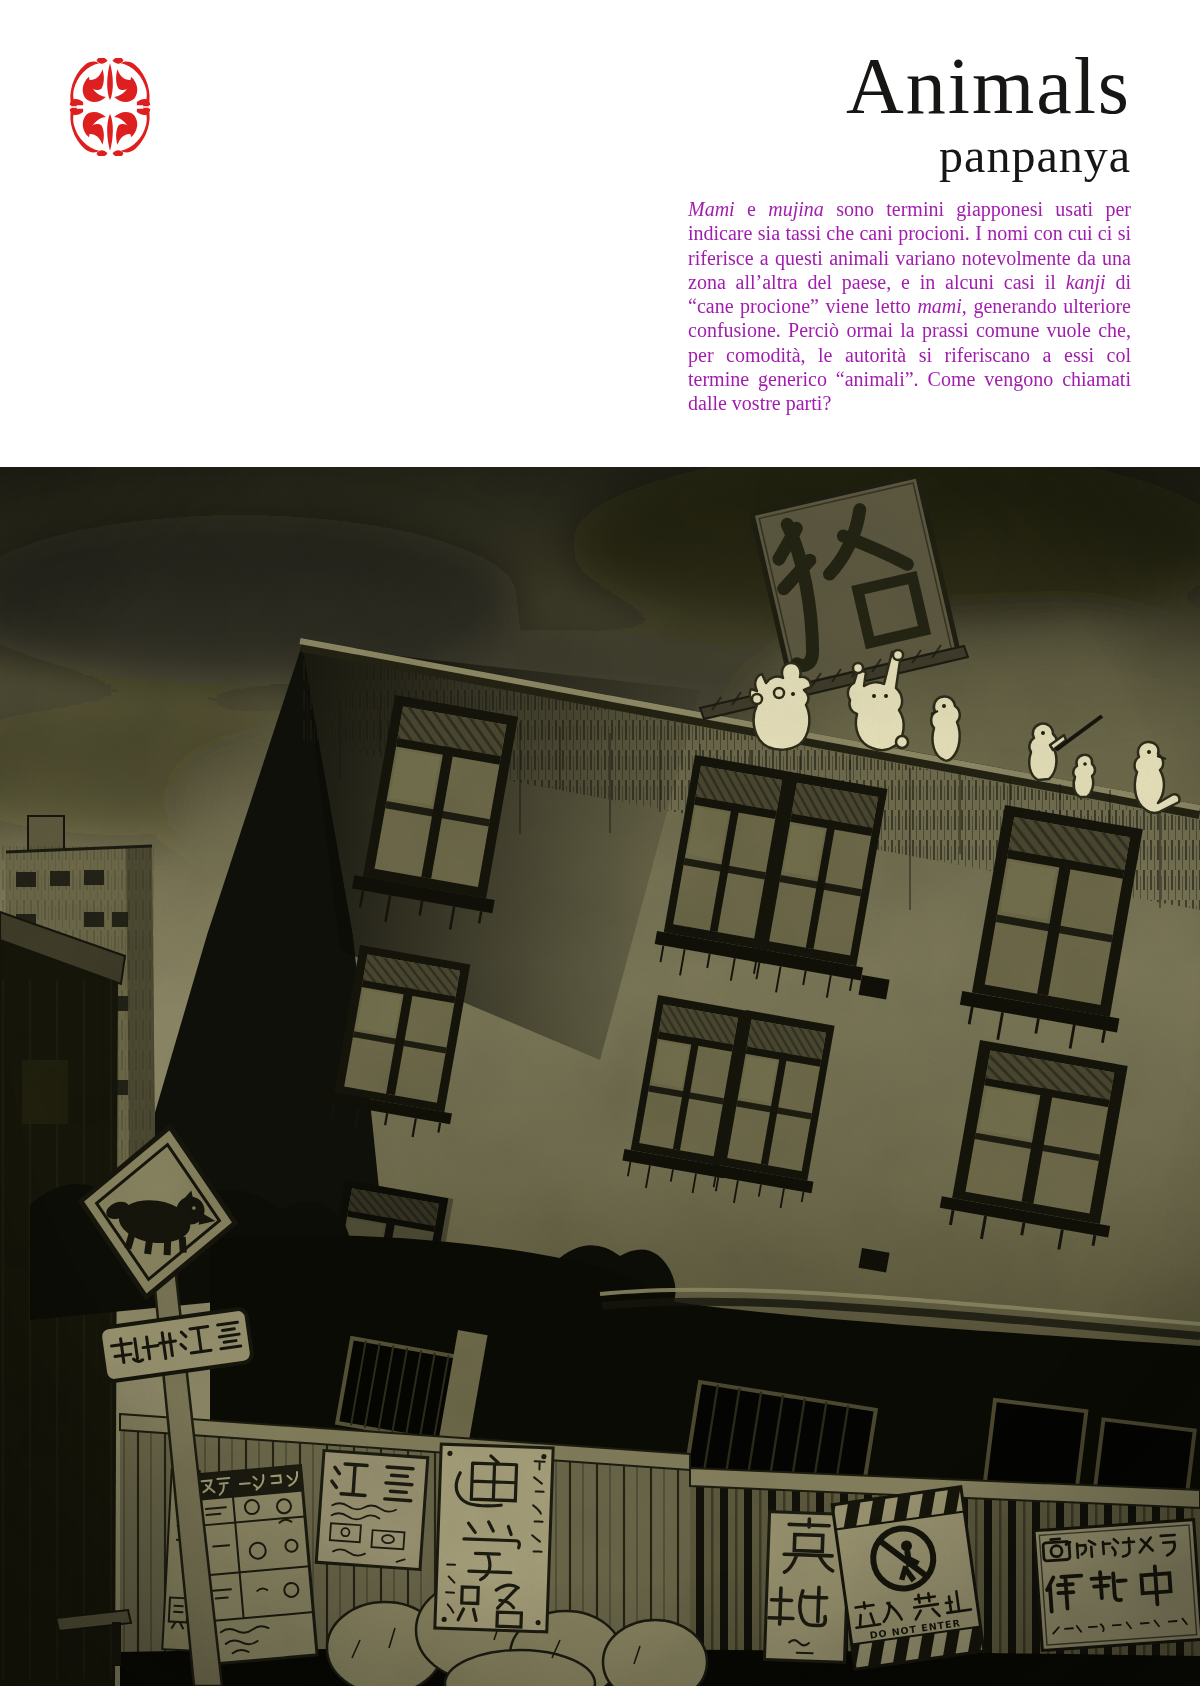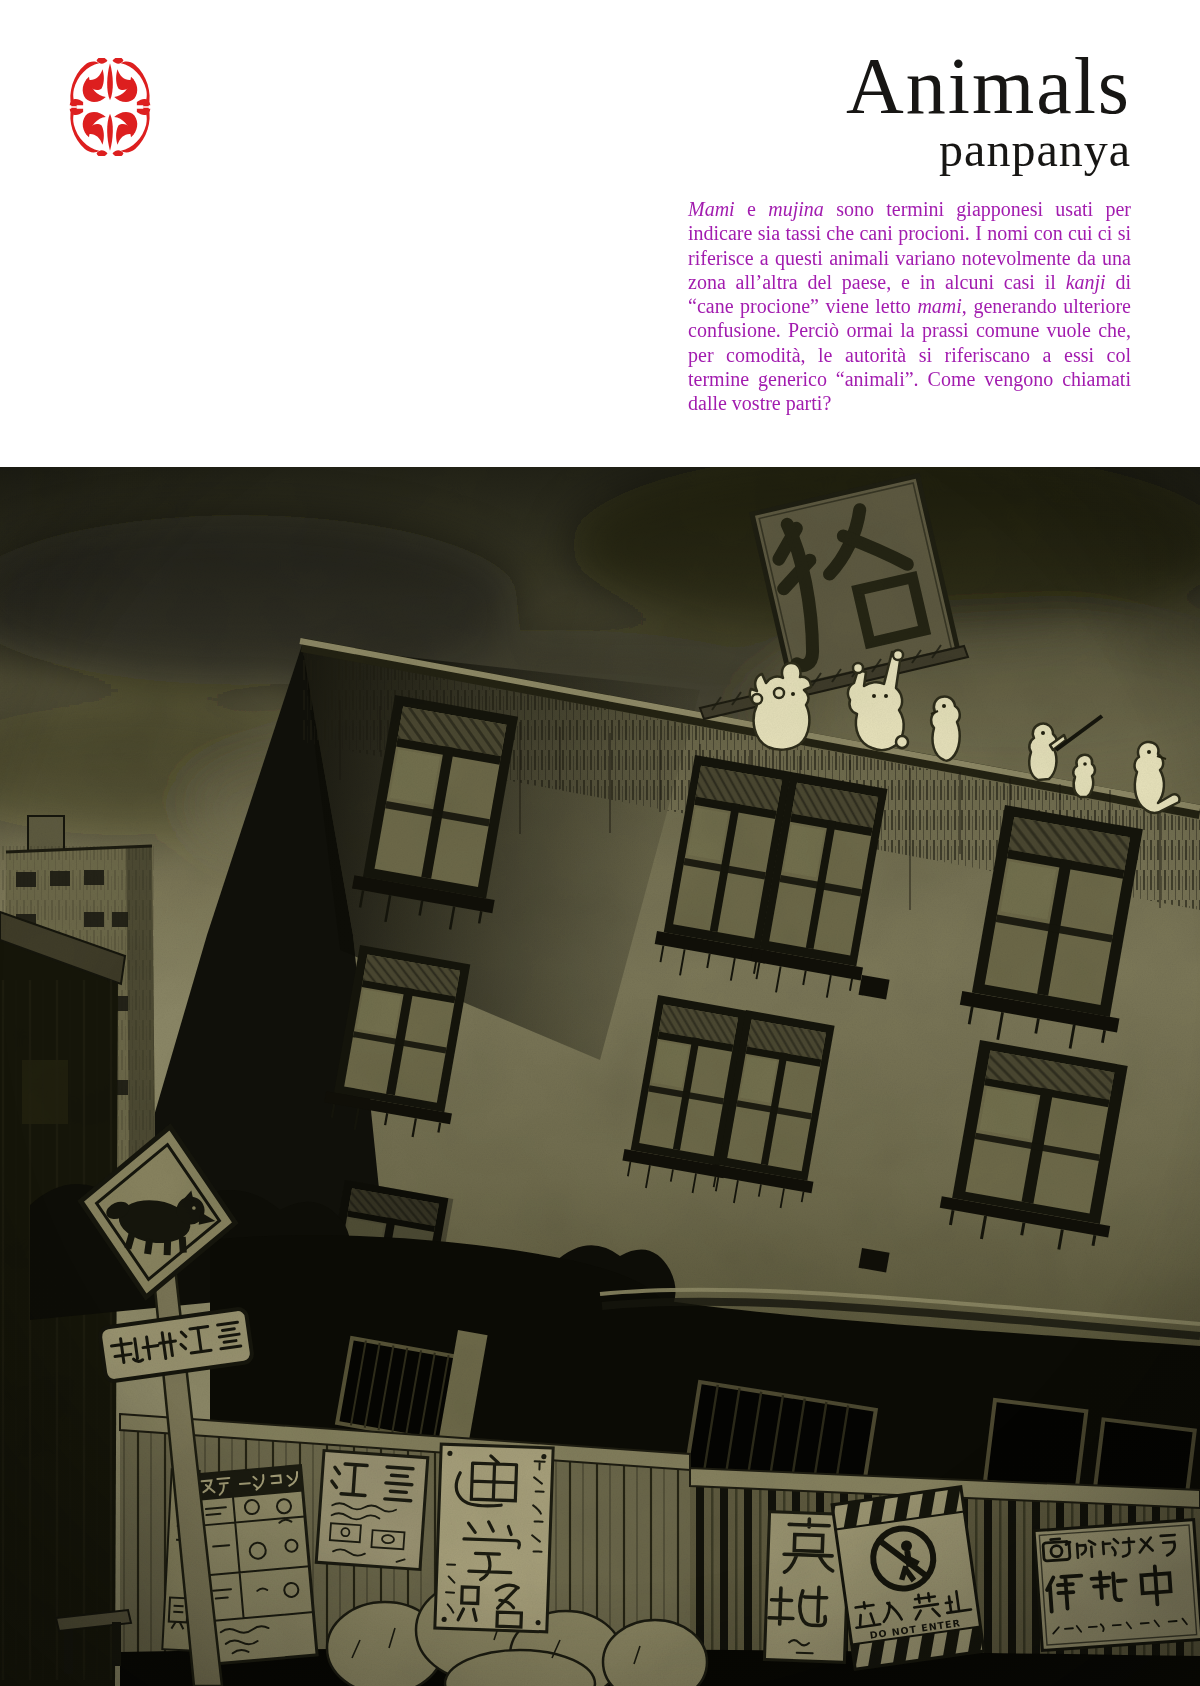--- a/index.html
+++ b/index.html
@@ -1,21 +1,21 @@
 <!DOCTYPE html>
 <html><head>
 <meta charset="utf-8">
 <style>
   html,body{margin:0;padding:0;background:#e8e8e8}
   .page{width:1200px;height:1686px;position:relative;background:#ffffff;
         font-family:"Liberation Serif", serif;overflow:hidden;margin:0 auto}
   .logo{position:absolute;left:68px;top:58px;width:84px;height:98px}
   .title-block{position:absolute;top:46px;right:69px;text-align:right;color:#171614}
   .book-title{font-size:80px;line-height:1;letter-spacing:2px;margin:0;font-weight:normal}
-  .book-author{font-size:48px;line-height:1;letter-spacing:1px;}
+  .book-author{font-size:48px;line-height:1;letter-spacing:1px;margin-top:6px}
   .intro{position:absolute;top:197px;right:69px;width:443px;text-align:justify;
          font-size:20px;line-height:1.215;color:#a21caf;margin:0}
   .intro i{font-style:italic}
   .art{position:absolute;top:467px;left:0;width:1200px;height:1219px}
   svg text{font-family:"DejaVu Sans", sans-serif}
 </style>
 </head>
 <body>
 
 <div class="page">

